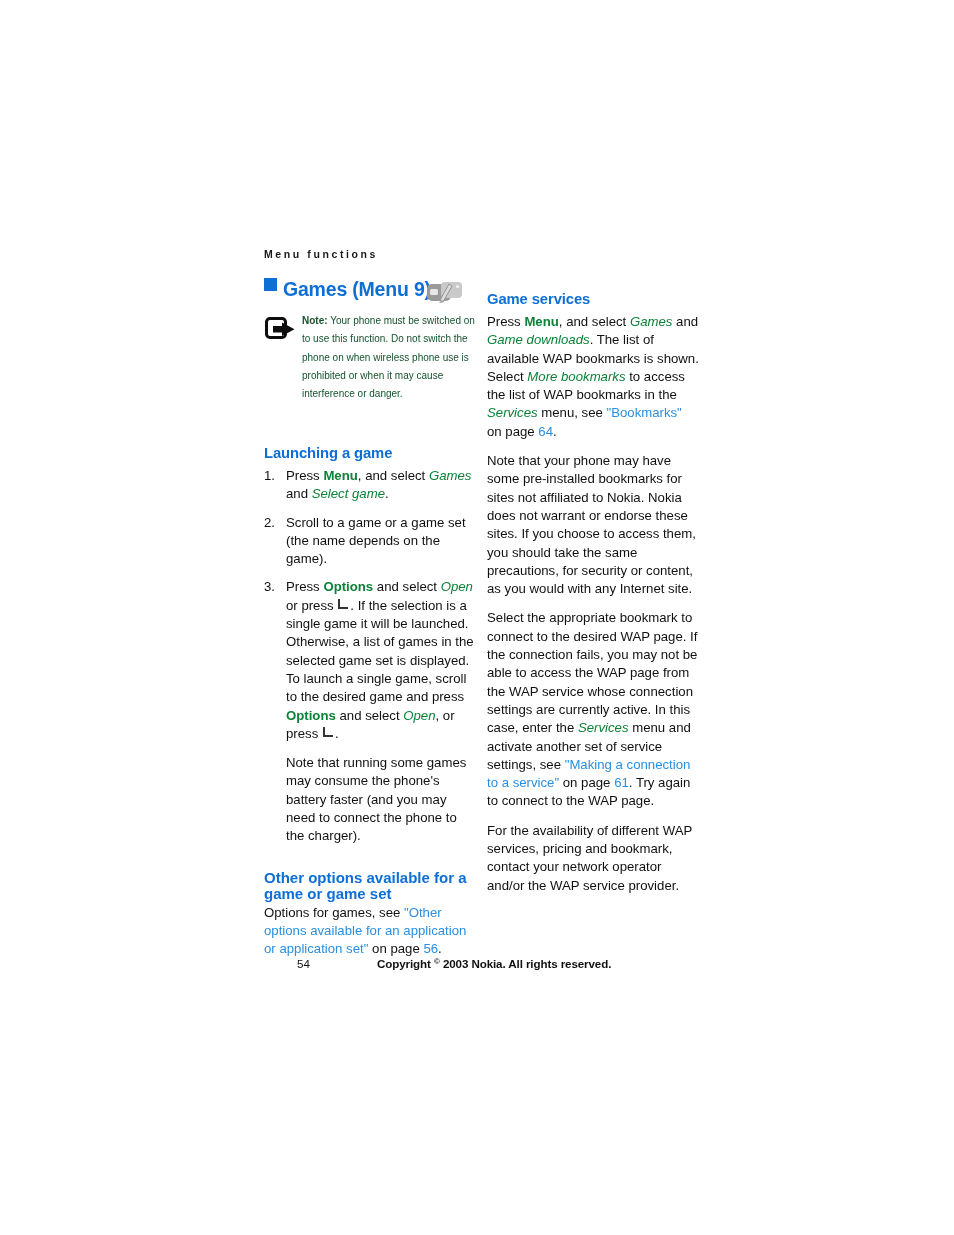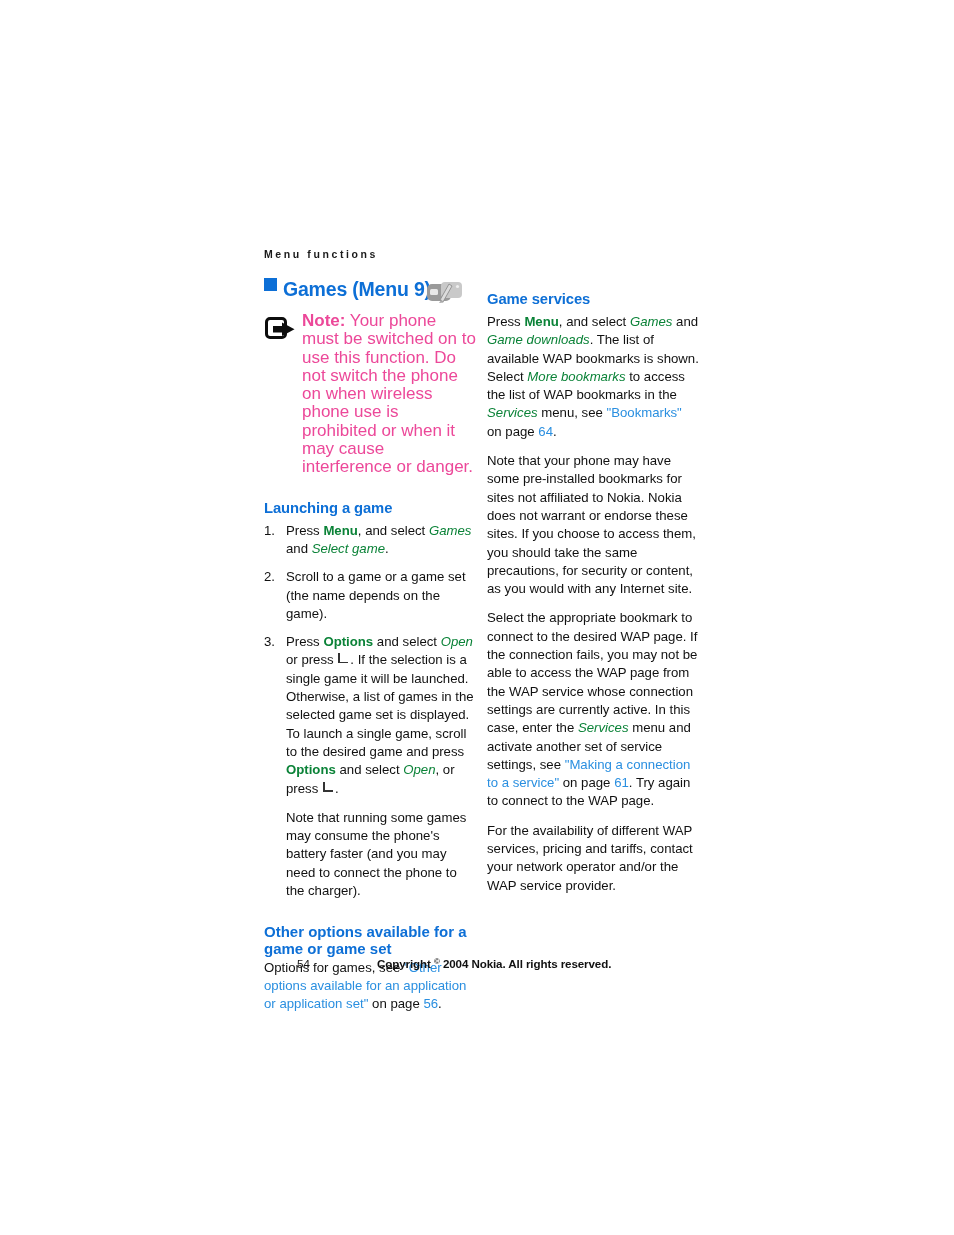--- a/index.html
+++ b/index.html
@@ -83,23 +83,23 @@
     min-height: 110px;
   }
   .note-icon {
     position: absolute;
     left: 1px;
     top: 5px;
     width: 32px;
     height: 26px;
   }
   .note-text {
-    font-size: 17px;
+    font-size: 10px;
     line-height: 18.3px;
-    color: #ec4899;
+    color: #14532d;
   }
   .note-text b { font-weight: bold; }
 
   
   h2.section-head {
     font-size: 14.8px;
     font-weight: bold;
     color: #0d6fd6;
     margin: 22px 0 5px 0;
     line-height: 18px;
@@ -262,22 +262,22 @@
   <div class="col col-right">
 
     <h2 class="section-head first-head">Game services</h2>
 
     <p class="body"><span>Press </span><span class="ui-bold">Menu</span><span>, and select </span><span class="ui-ital">Games</span><span> and </span><span class="ui-ital">Game downloads</span><span>. The list of available WAP bookmarks is shown. Select </span><span class="ui-ital">More bookmarks</span><span> to access the list of WAP bookmarks in the </span><span class="ui-ital">Services</span><span> menu, see </span><a class="xref" href="#" style="text-decoration:none;">"Bookmarks"</a><span> on page </span><a class="pagenum" href="#" style="text-decoration:none;">64</a><span>.</span></p>
 
     <p class="body">Note that your phone may have some pre-installed bookmarks for sites not affiliated to Nokia. Nokia does not warrant or endorse these sites. If you choose to access them, you should take the same precautions, for security or content, as you would with any Internet site.</p>
 
     <p class="body"><span>Select the appropriate bookmark to connect to the desired WAP page. If the connection fails, you may not be able to access the WAP page from the WAP service whose connection settings are currently active. In this case, enter the </span><span class="ui-ital">Services</span><span> menu and activate another set of service settings, see </span><a class="xref" href="#" style="text-decoration:none;">"Making a connection to a service"</a><span> on page </span><a class="pagenum" href="#" style="text-decoration:none;">61</a><span>. Try again to connect to the WAP page.</span></p>
 
-    <p class="body">For the availability of different WAP services, pricing and tariffs, contact your network operator and/or the WAP service provider.</p>
+    <p class="body">For the availability of different WAP services, pricing and bookmark, contact your network operator and/or the WAP service provider.</p>
 
   </div>
 
   <div class="footer">
     <span class="pg">54</span>
-    <span class="copy"><span>Copyright </span><sup>©</sup><span> 2004 Nokia. All rights reserved.</span></span>
+    <span class="copy"><span>Copyright </span><sup>©</sup><span> 2003 Nokia. All rights reserved.</span></span>
   </div>
 
 </div>
 
 </body></html>

